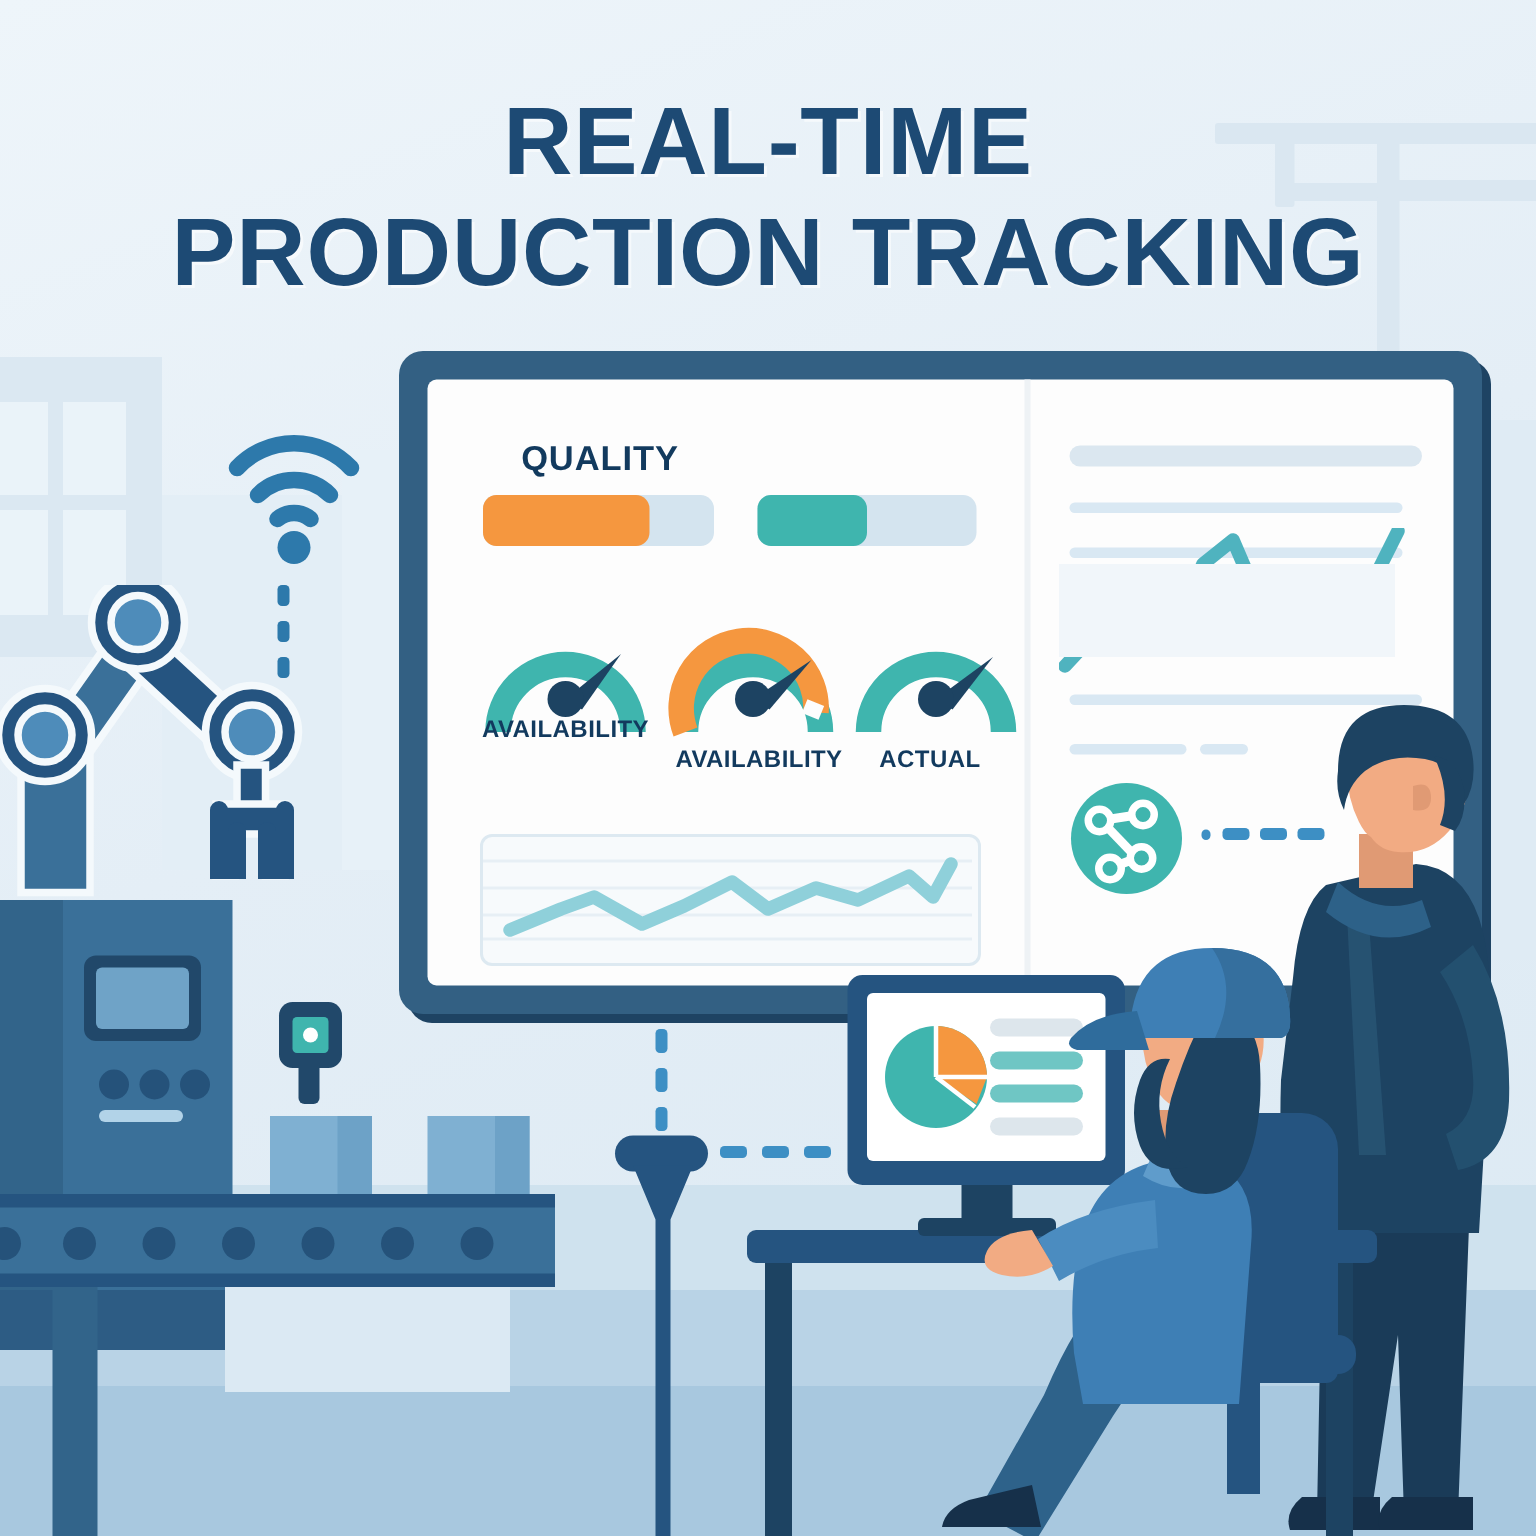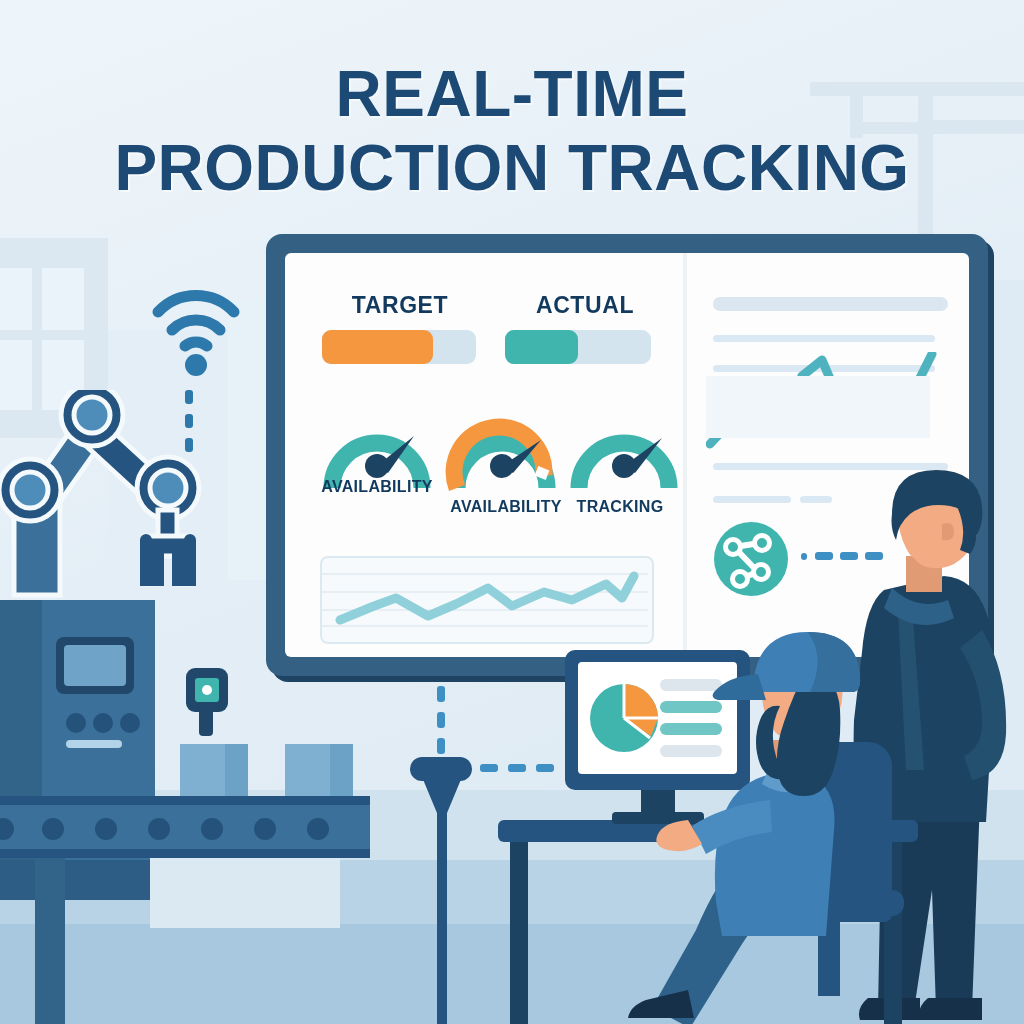--- a/index.html
+++ b/index.html
@@ -180,22 +180,21 @@
   <div class="dash" style="left:437px;top:738px;width:8px;height:16px;"></div>
   <div class="dash" style="left:480px;top:764px;width:18px;height:8px;"></div>
   <div class="dash" style="left:508px;top:764px;width:18px;height:8px;"></div>
   <div class="dash" style="left:536px;top:764px;width:18px;height:8px;"></div>
 
   <div class="screen-shadow"></div>
   <div class="screen-frame"></div>
   <div class="screen-face"></div>
   <div class="screen-divider" style="left:683px;top:253px;width:4px;height:404px;"></div>
 
-  <div class="kpi-label" style="left:320px;top:292px;width:160px;">TARGET</div>
-  <div class="kpi-label" style="left:505px;top:292px;width:160px;">ACTUAL</div>
+  <div class="kpi-label" style="left:320px;top:292px;width:160px;">QUALITY</div>
 
   <div class="bar-track" style="left:322px;top:330px;width:154px;">
     <div class="bar-fill" style="width:111px;background:#f5973f;"></div>
   </div>
   <div class="bar-track" style="left:505px;top:330px;width:146px;">
     <div class="bar-fill" style="width:73px;background:#3fb5ae;"></div>
   </div>
 
   <div class="gauge" style="left:318px;top:396px;">
     <svg width="118" height="108" viewBox="0 0 118 108">
@@ -219,21 +218,21 @@
     <svg width="118" height="108" viewBox="0 0 118 108">
       <path d="M14 92 A45 45 0 1 1 104 92" stroke="#3fb5ae" stroke-width="17" fill="none"></path>
       <rect x="55" y="0" width="8" height="22" fill="#fdfdfd"></rect>
       <path d="M59 70 L97 42 L70 77 Z" fill="#1d4362"></path>
       <circle cx="59" cy="70" r="12" fill="#1d4362"></circle>
     </svg>
   </div>
 
   <div class="gauge-label" style="left:308px;top:478px;width:138px;">AVAILABILITY</div>
   <div class="gauge-label" style="left:435px;top:498px;width:142px;">AVAILABILITY</div>
-  <div class="gauge-label" style="left:565px;top:498px;width:110px;">TRACKING</div>
+  <div class="gauge-label" style="left:565px;top:498px;width:110px;">ACTUAL</div>
 
   <div class="trend-card">
     <svg width="326" height="80" viewBox="0 0 326 80" preserveAspectRatio="none">
       <line x1="0" y1="16" x2="326" y2="16" stroke="#e7eff5" stroke-width="2"></line>
       <line x1="0" y1="34" x2="326" y2="34" stroke="#e7eff5" stroke-width="2"></line>
       <line x1="0" y1="52" x2="326" y2="52" stroke="#e7eff5" stroke-width="2"></line>
       <line x1="0" y1="68" x2="326" y2="68" stroke="#e7eff5" stroke-width="2"></line>
       <polyline points="18,62 52,48 74,40 106,58 134,46 166,30 190,48 222,34 250,42 284,26 300,40 312,18" fill="none" stroke="#8fd0da" stroke-width="9" stroke-linejoin="round" stroke-linecap="round"></polyline>
     </svg>
   </div>

